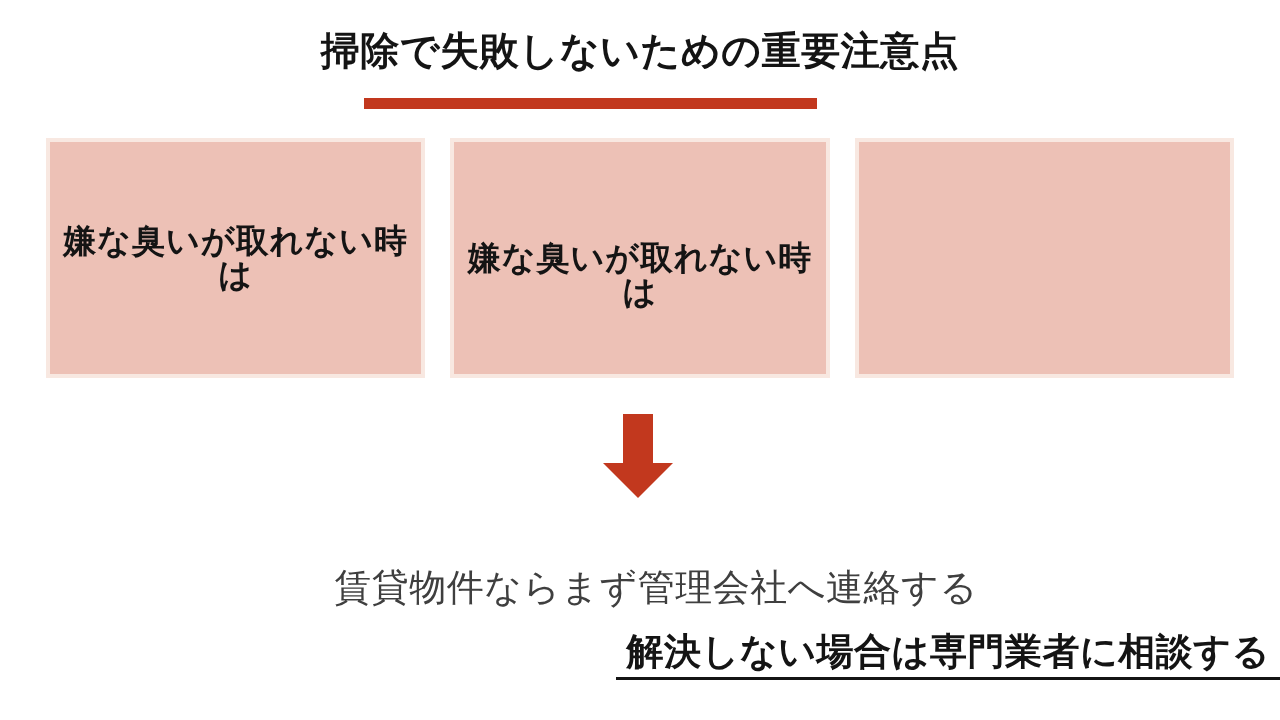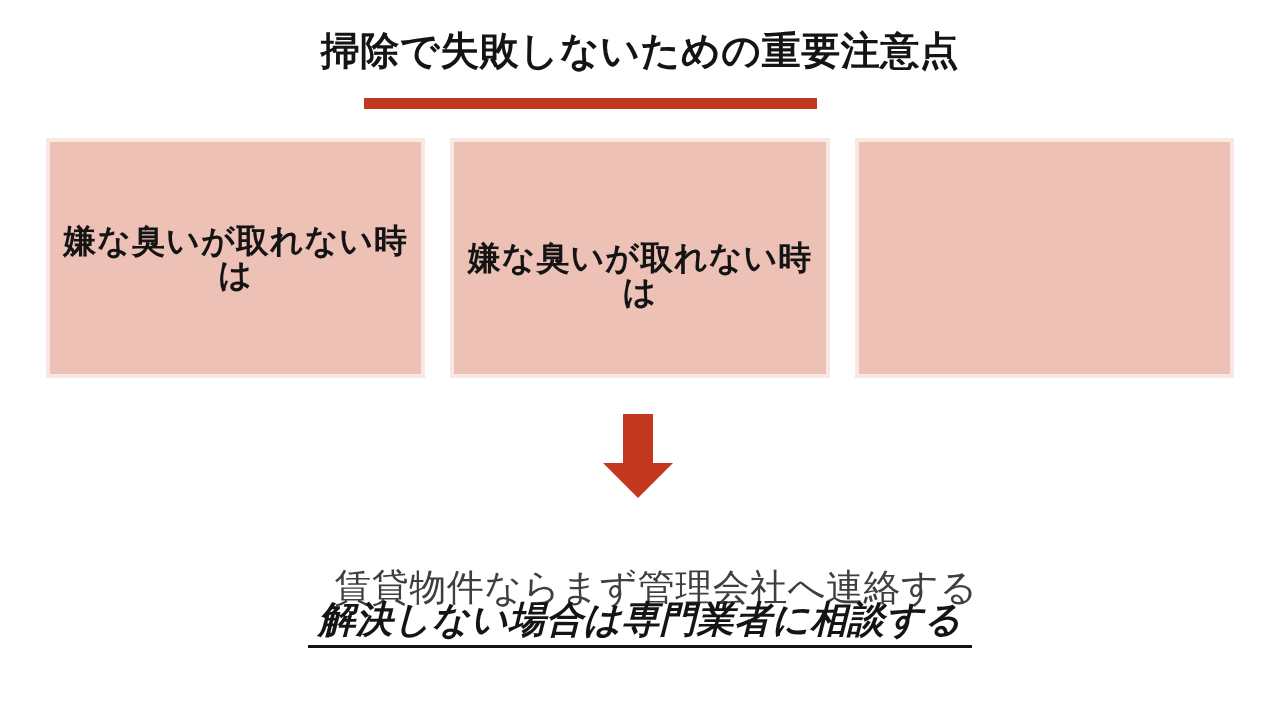--- a/index.html
+++ b/index.html
@@ -48,23 +48,23 @@
     border-right:35px solid transparent;
     border-top:35px solid var(--accent-red);
   }
 
   .conclusion-primary{
     position:absolute;top:549px;left:0;width:100%;margin:16px;
     text-align:center;font-size:37px;line-height:46px;font-weight:300;
     color:var(--text-gray);letter-spacing:0.5px;
   }
   .conclusion-secondary{
-    position:absolute;top:600px;left:0;width:100%;margin:0;
-    text-align:center;font-size:37px;line-height:40px;font-weight:700;
-    color:var(--text-dark);letter-spacing:0.5px;font-style:italic;
+    position:absolute;top:632px;left:0;width:100%;margin:0;
+    text-align:right;font-size:37px;line-height:40px;font-weight:700;
+    color:var(--text-dark);letter-spacing:0.5px;
   }
   .conclusion-secondary .underlined{
     display:inline-block;padding:0 10px 5px;
     border-bottom:3px solid var(--text-dark);
   }
 </style>
 </head>
 <body>
 
 <div class="slide">

